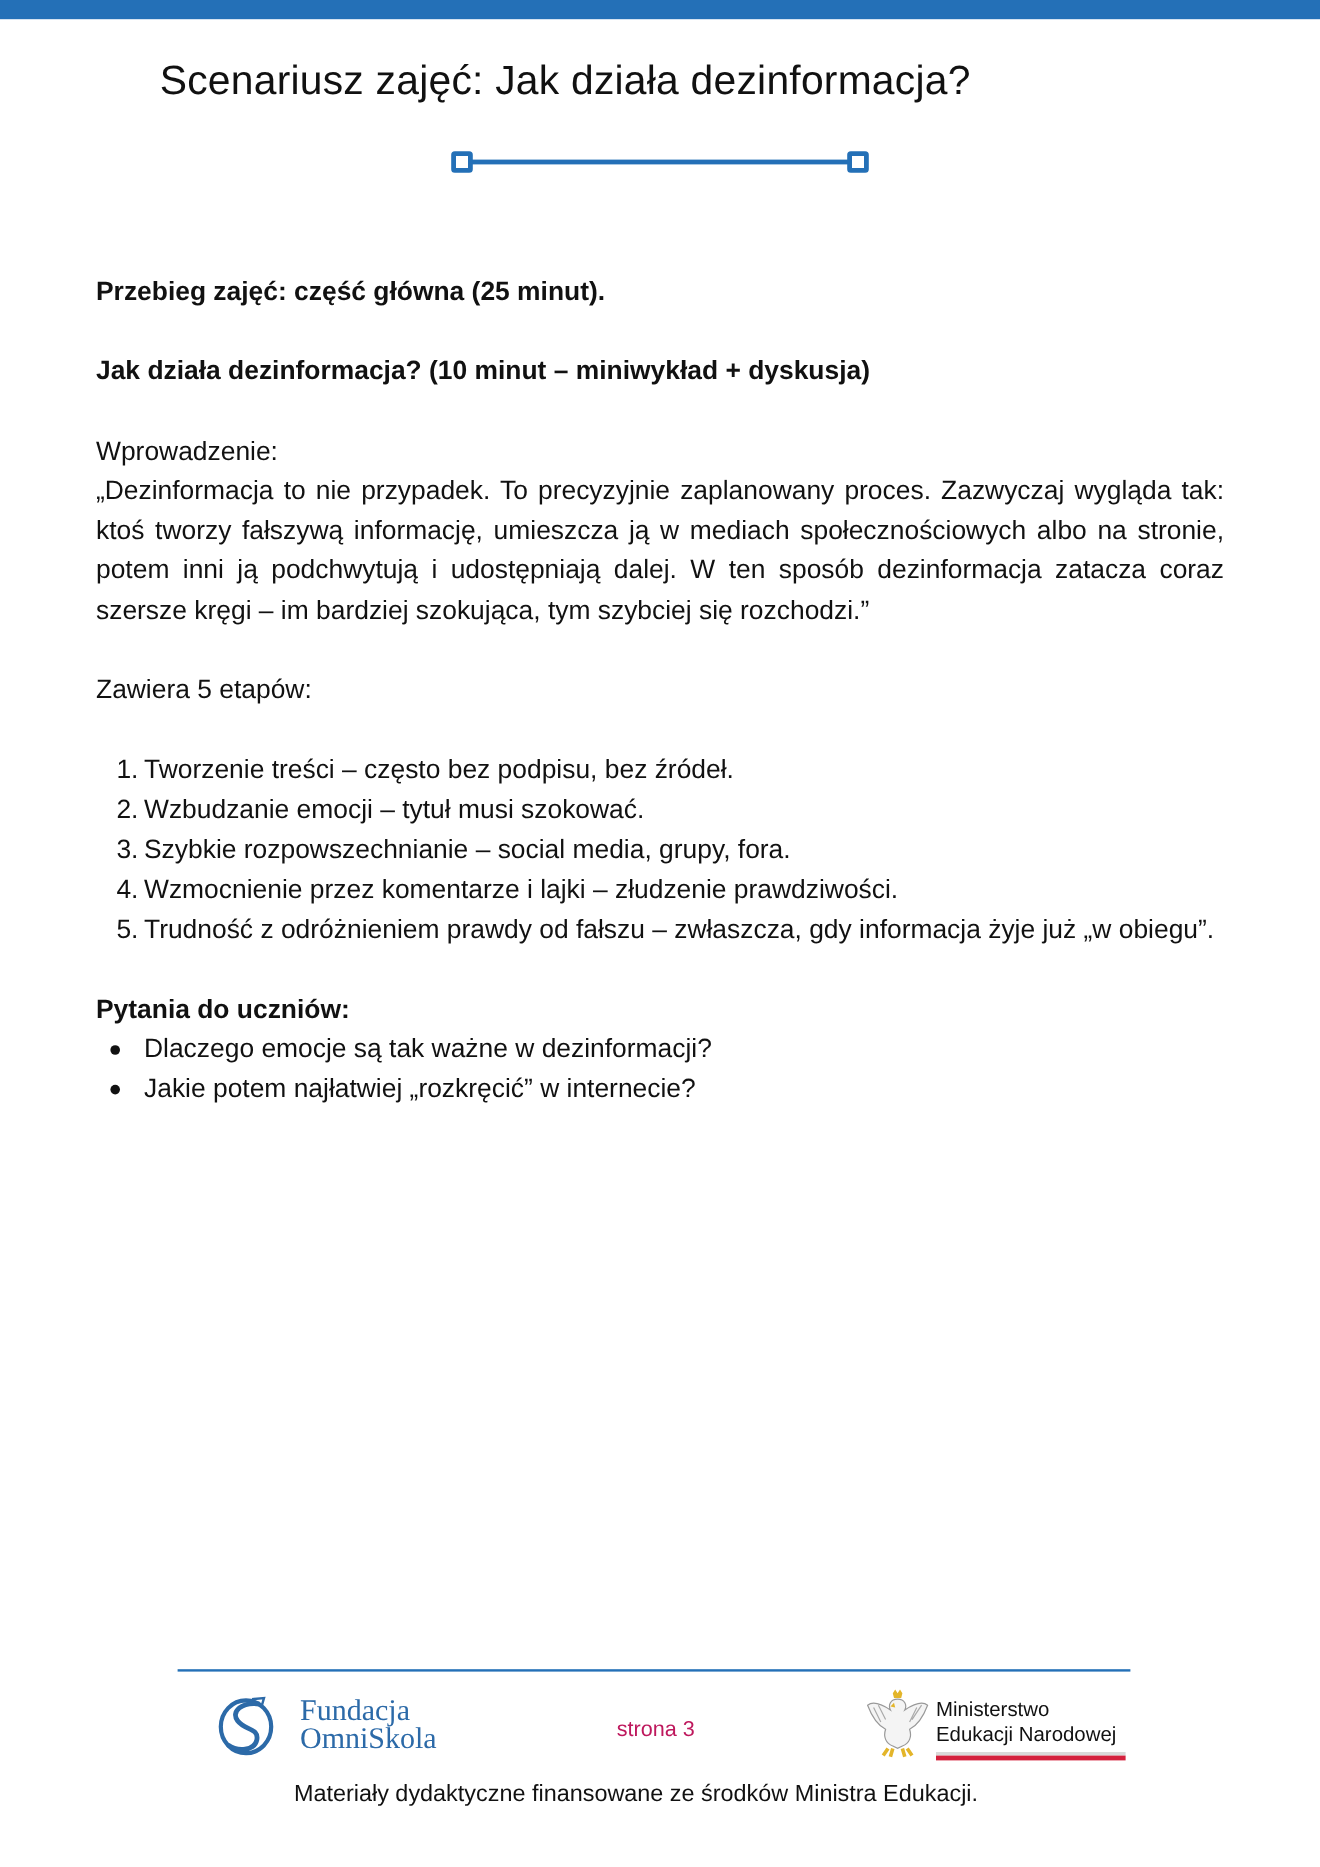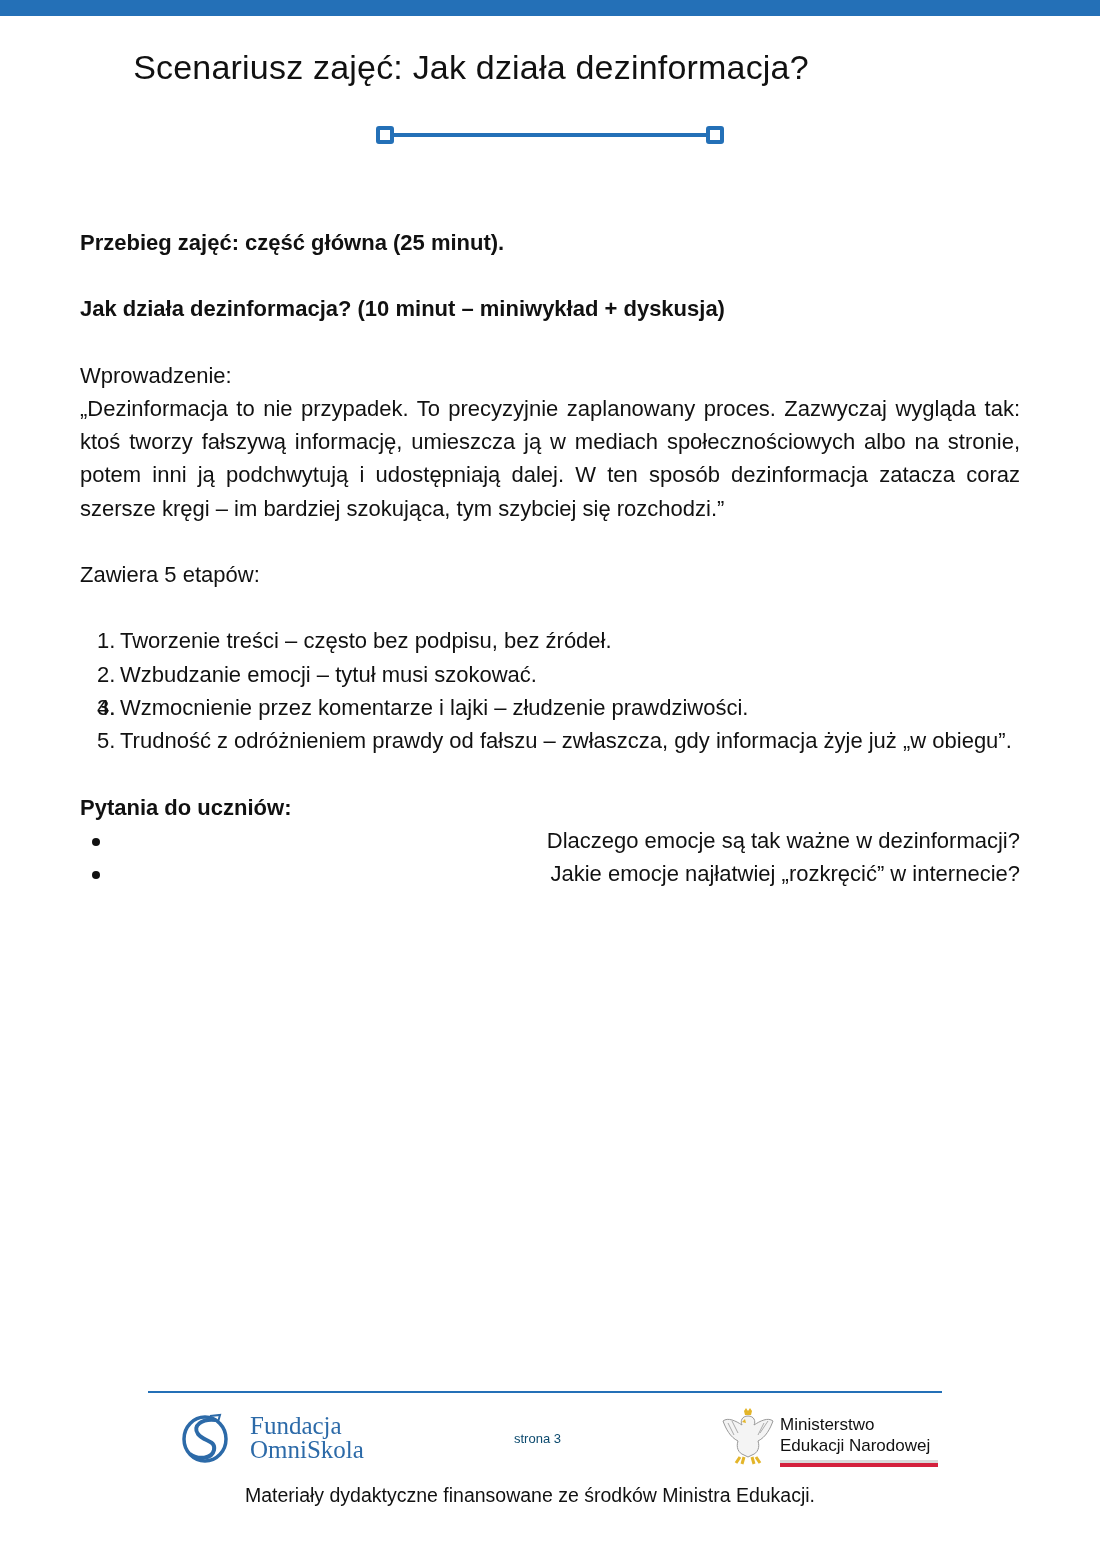--- a/index.html
+++ b/index.html
@@ -14,28 +14,28 @@
   .divider-deco .sq.right { right: 2px; }
 
   .content { position: absolute; left: 80px; top: 226px; width: 940px; font-size: 22px; line-height: 33.3px; }
   .h { font-weight: bold; }
   .gap { height: 33px; }
   .justify { text-align: justify; text-align-last: left; }
   ol.steps { list-style: none; margin-top: 0; }
   ol.steps li { position: relative; padding-left: 40px; text-align: justify; }
   ol.steps li .num { position: absolute; left: 17px; top: 0; }
   ul.questions { list-style: none; }
-  ul.questions li { position: relative; padding-left: 40px; text-align: right; }
+  ul.questions li { position: relative; padding-left: 40px; }
   ul.questions li .bullet { position: absolute; left: 12px; top: 14px; width: 8px; height: 8px; background: #111; border-radius: 50%; }
 
   .footer-line { position: absolute; left: 148px; top: 1391px; width: 794px; height: 2px; background: #2470b7; }
   .logo-omni { position: absolute; left: 180px; top: 1410px; height: 56px; display: flex; align-items: center; }
   .logo-omni svg { width: 50px; height: 52px; }
   .logo-omni .txt { margin-left: 20px; font-family: "Liberation Serif", "DejaVu Serif", serif; color: #2c6aa8; font-size: 25px; line-height: 24px; }
-  .page-num { position: absolute; left: 514px; top: 1431px; font-size: 13px; color: #0c4a6e; }
+  .page-num { position: absolute; left: 514px; top: 1431px; font-size: 18px; color: #be185d; }
   .logo-men { position: absolute; left: 720px; top: 1405px; height: 62px; display: flex; align-items: flex-end; }
   .logo-men svg.eagle { width: 56px; height: 60px; }
   .logo-men .txtwrap { margin-left: 4px; }
   .logo-men .txt { font-size: 17px; line-height: 21px; color: #111; }
   .logo-men .flag { margin-top: 4px; width: 158px; }
   .logo-men .flag .w { height: 3px; background: #d9d9d9; }
   .logo-men .flag .r { height: 4px; background: #d4213d; }
   .funding { position: absolute; left: 0; top: 1484px; width: 1060px; text-align: center; font-size: 19.5px; color: #111; }
 </style>
 </head>
@@ -57,29 +57,29 @@
   <div class="h">Jak działa dezinformacja? (10 minut – miniwykład + dyskusja)</div>
   <div class="gap"></div>
   <div>Wprowadzenie:</div>
   <p class="justify">„Dezinformacja to nie przypadek. To precyzyjnie zaplanowany proces. Zazwyczaj wygląda tak: ktoś tworzy fałszywą informację, umieszcza ją w mediach społecznościowych albo na stronie, potem inni ją podchwytują i udostępniają dalej. W ten sposób dezinformacja zatacza coraz szersze kręgi – im bardziej szokująca, tym szybciej się rozchodzi.”</p>
   <div class="gap"></div>
   <div>Zawiera 5 etapów:</div>
   <div class="gap"></div>
   <ol class="steps">
     <li><span class="num">1.</span><span>Tworzenie treści – często bez podpisu, bez źródeł.</span></li>
     <li><span class="num">2.</span><span>Wzbudzanie emocji – tytuł musi szokować.</span></li>
-    <li><span class="num">3.</span></li>
+    <li><span class="num">3.</span><span>Szybkie rozpowszechnianie – social media, grupy, fora.</span></li>
     <li><span class="num">4.</span><span>Wzmocnienie przez komentarze i lajki – złudzenie prawdziwości.</span></li>
     <li><span class="num">5.</span><span>Trudność z odróżnieniem prawdy od fałszu – zwłaszcza, gdy informacja żyje już „w obiegu”.</span></li>
   </ol>
   <div class="gap"></div>
   <div class="h">Pytania do uczniów:</div>
   <ul class="questions">
     <li><span class="bullet"></span><span>Dlaczego emocje są tak ważne w dezinformacji?</span></li>
-    <li><span class="bullet"></span><span>Jakie emocje najłatwiej „rozkręcić” w internecie?</span></li>
+    <li><span class="bullet"></span><span>Jakie potem najłatwiej „rozkręcić” w internecie?</span></li>
   </ul>
 </div>
 
 <div class="footer-line"></div>
 
 <div class="logo-omni">
   <svg viewBox="0 0 50 52">
     <ellipse cx="25" cy="27" rx="21" ry="22" fill="none" stroke="#2c6aa8" stroke-width="3.5"></ellipse>
     <path d="M36 8 C22 6 12 14 18 22 C24 30 36 28 34 38 C32 47 18 48 10 42" fill="none" stroke="#2c6aa8" stroke-width="4"></path>
     <path d="M30 4 L40 3 L38 10" fill="none" stroke="#2c6aa8" stroke-width="2"></path>

